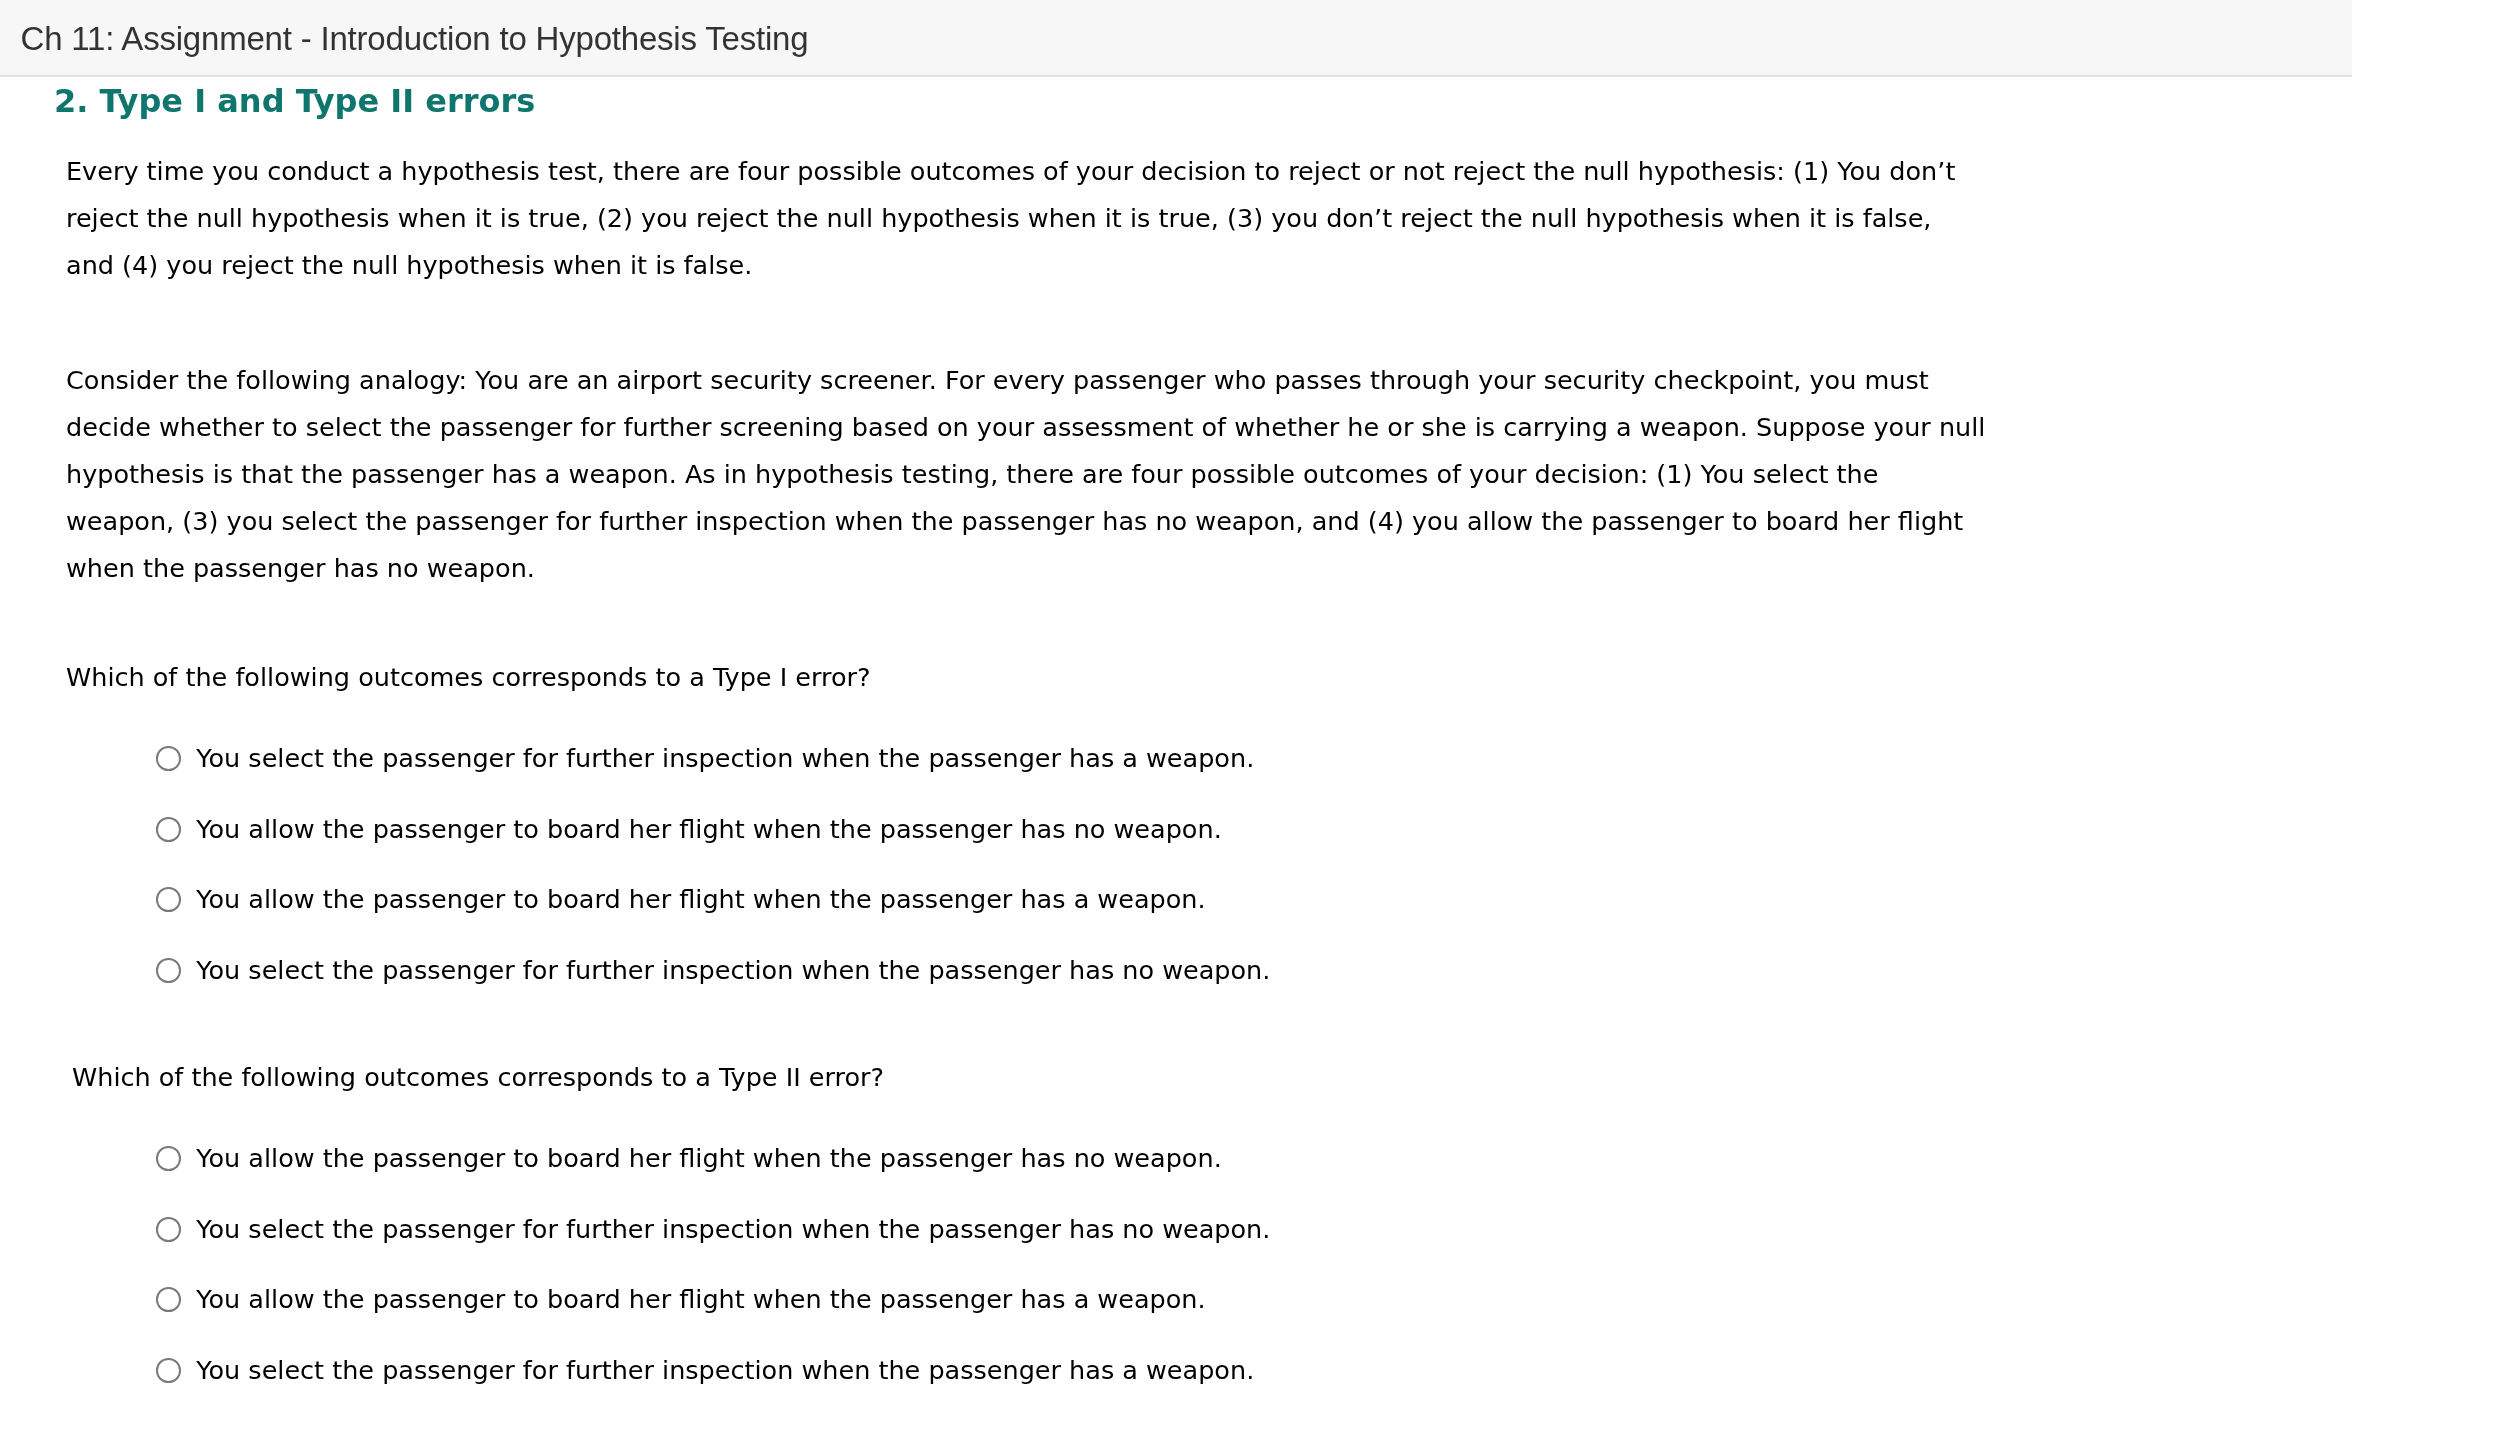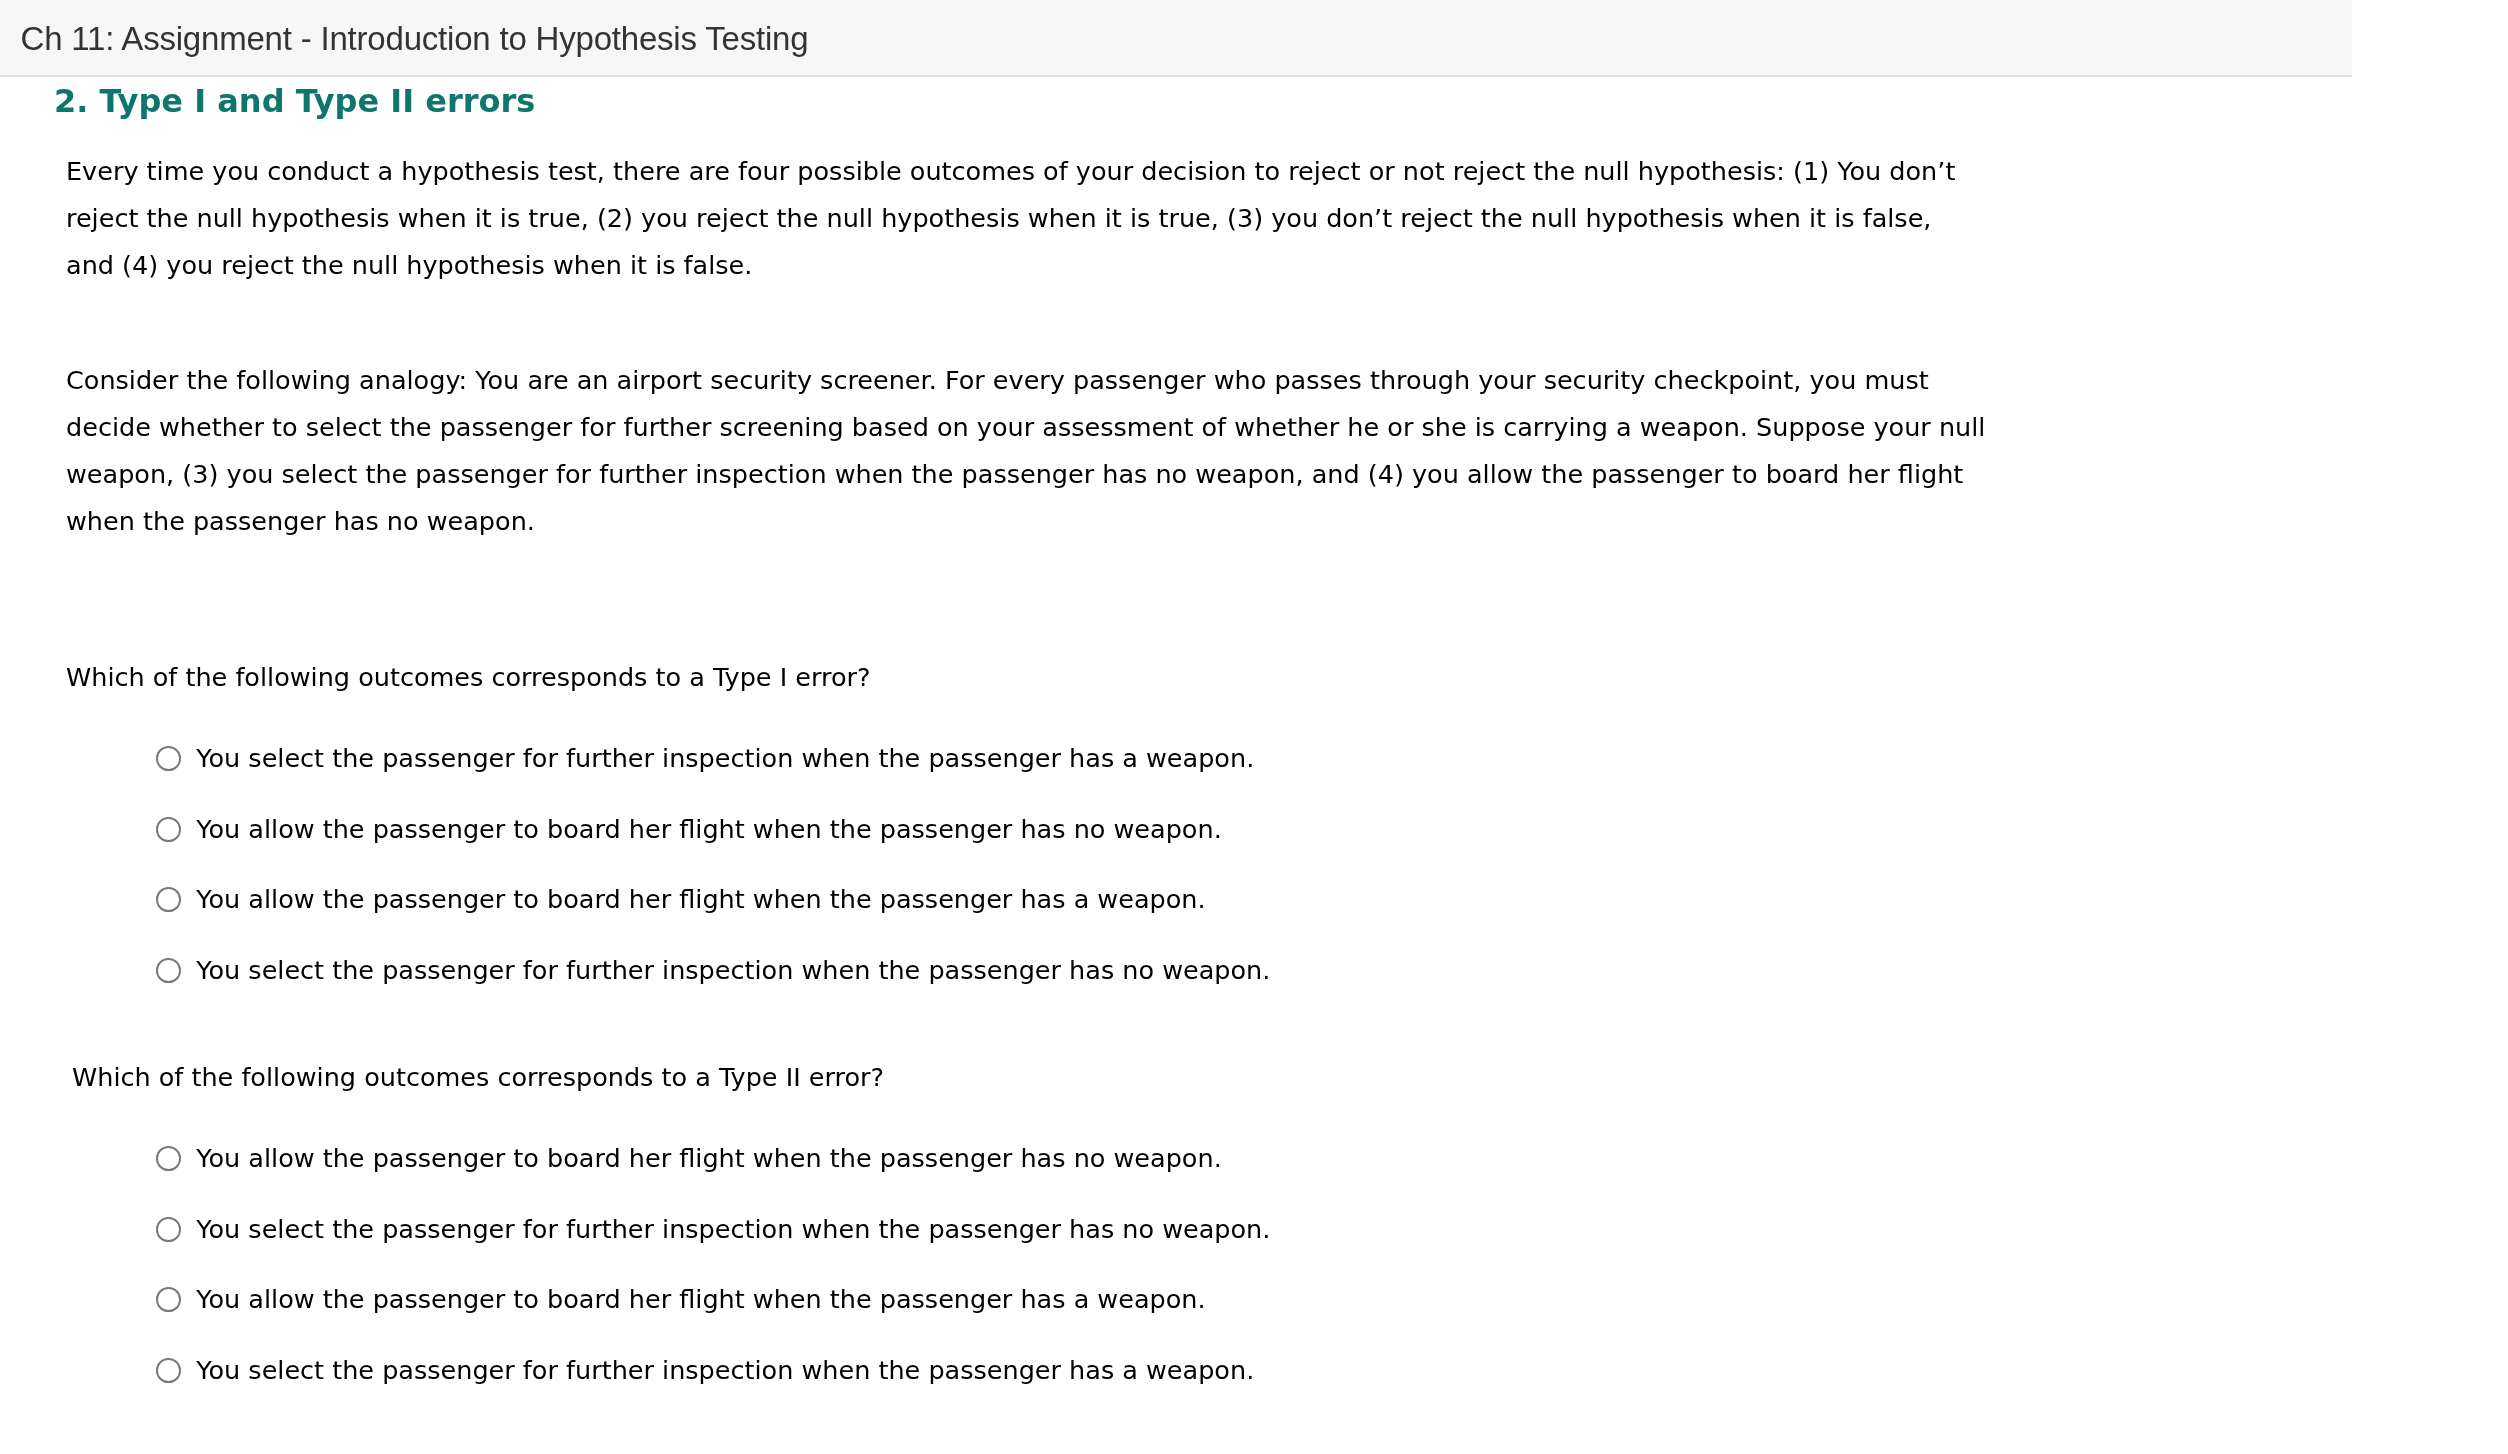--- a/index.html
+++ b/index.html
@@ -101,20 +101,21 @@
 
 <div class="para" style="top:148px;">
   <span class="line">Every time you conduct a hypothesis test, there are four possible outcomes of your decision to reject or not reject the null hypothesis: (1) You don’t</span>
   <span class="line">reject the null hypothesis when it is true, (2) you reject the null hypothesis when it is true, (3) you don’t reject the null hypothesis when it is false,</span>
   <span class="line">and (4) you reject the null hypothesis when it is false.</span>
 </div>
 
 <div class="para" style="top:324px;margin-top:33px;">
   <span class="line">Consider the following analogy: You are an airport security screener. For every passenger who passes through your security checkpoint, you must</span>
   <span class="line">decide whether to select the passenger for further screening based on your assessment of whether he or she is carrying a weapon. Suppose your null</span>
+  <span class="line">hypothesis is that the passenger has a weapon. As in hypothesis testing, there are four possible outcomes of your decision: (1) You select the</span>
   <span class="line">weapon, (3) you select the passenger for further inspection when the passenger has no weapon, and (4) you allow the passenger to board her flight</span>
   <span class="line">when the passenger has no weapon.</span>
 </div>
 
 <div class="question" style="top:654px;">Which of the following outcomes corresponds to a Type I error?</div>
 
 <label class="option" style="top:735px;">
   <span class="radio"></span>
   <span class="option-label">You select the passenger for further inspection when the passenger has a weapon.</span>
 </label>

